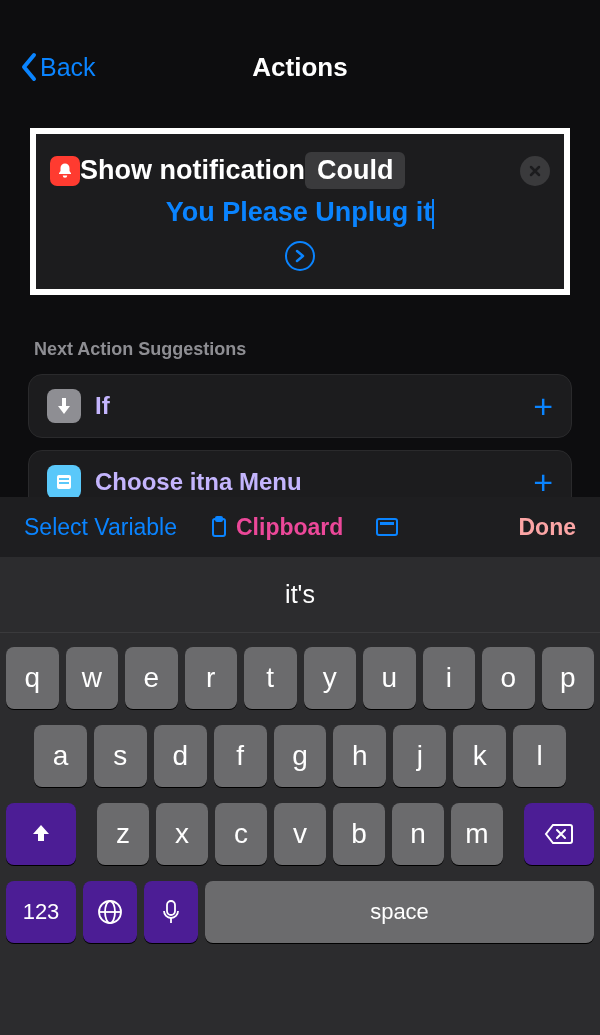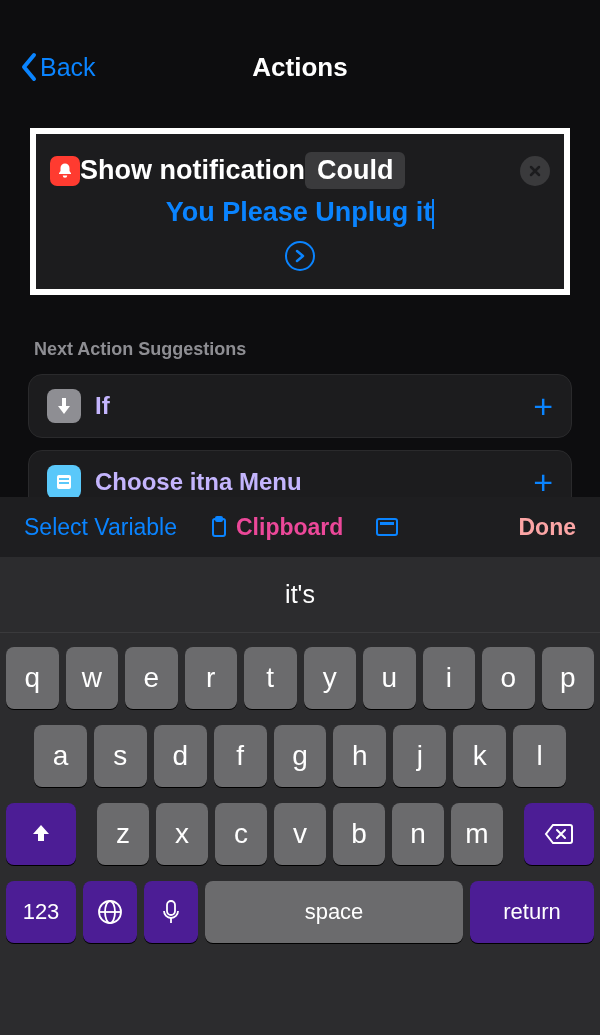--- a/index.html
+++ b/index.html
@@ -391,16 +391,15 @@
           </svg>
       </div>
       <div class="key special mic">
         <svg width="18" height="26" viewBox="0 0 18 26">
             <rect x="5" y="2" width="8" height="14" rx="4" fill="none" stroke="#fff" stroke-width="1.8"></rect>
             <path d="M2 12a7 7 0 0 0 14 0" fill="none" stroke="#fff" stroke-width="1.8"></path>
             <line x1="9" y1="19" x2="9" y2="24" stroke="#fff" stroke-width="1.8"></line>
           </svg>
       </div>
       <div class="key space">space</div>
-      <div class="key special return">return</div>
     </div>
   </div>
 </div>
 
 </body></html>

